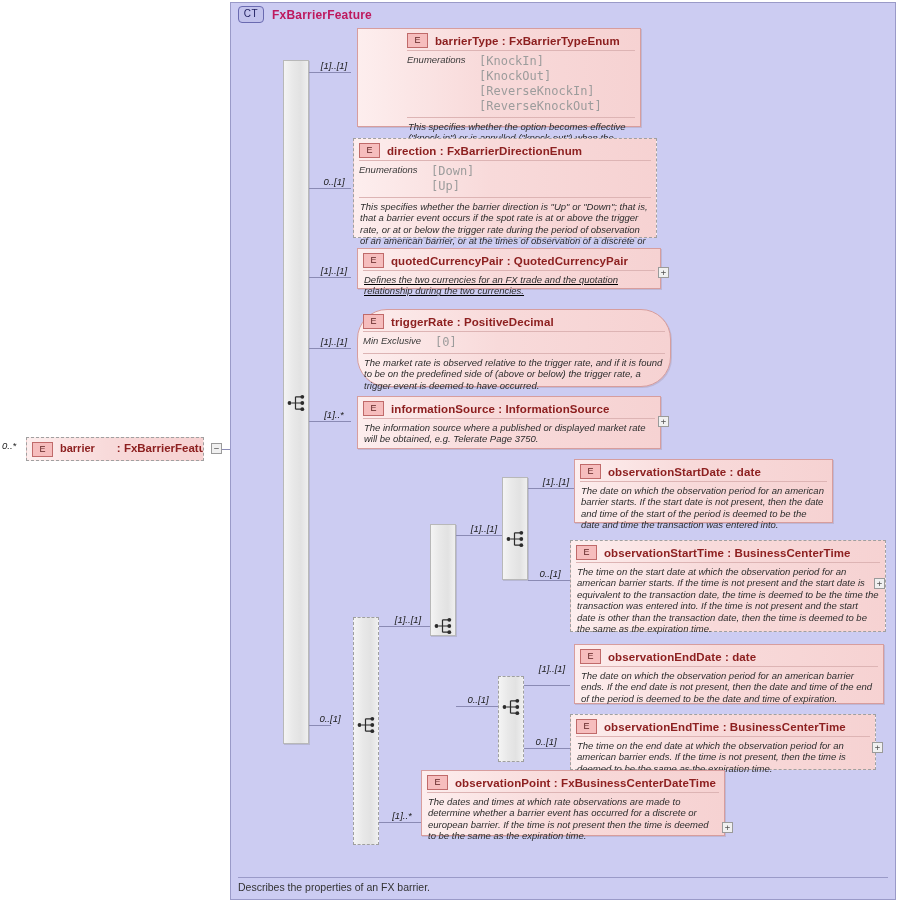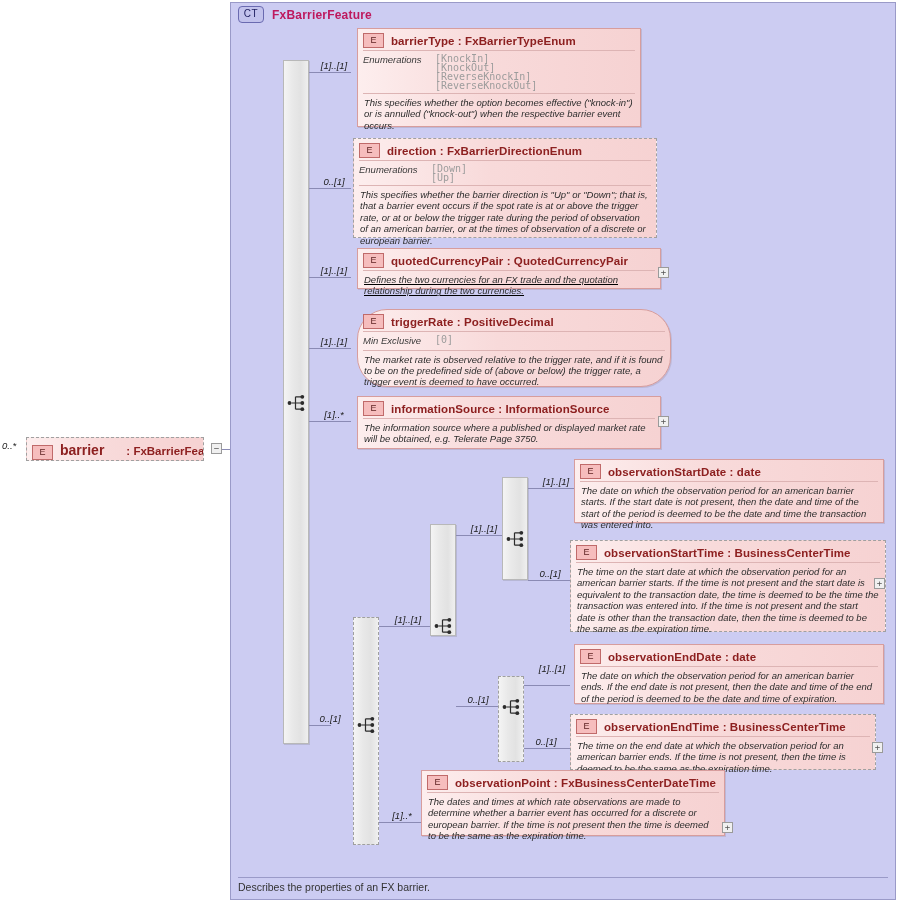--- a/index.html
+++ b/index.html
@@ -51,21 +51,21 @@
   .e-name{
     display:inline-block;font-size:11.5px;font-weight:bold;color:#8d2020;
     vertical-align:middle;letter-spacing:.1px;
   }
   .sep{border-top:1px solid #ddb4b4;margin:0 5px;}
   .facet{
     padding:3px 5px 3px 5px;font-size:9.5px;line-height:11.5px;
     display:flex;
   }
   .facet-label{font-style:italic;color:#3a3a3a;width:72px;flex:0 0 72px;}
-  .facet-vals{color:#9c9c9c;font-family:"DejaVu Sans Mono","Liberation Mono",monospace;font-size:10px;line-height:9px;}
+  .facet-vals{color:#9c9c9c;font-family:"DejaVu Sans Mono","Liberation Mono",monospace;font-size:12px;line-height:15px;}
   .doc{
     padding:3px 6px 4px 6px;font-style:italic;font-size:9.5px;line-height:11.4px;color:#2d2d2d;
   }
   
   .boxbtn{
     width:11px;height:11px;border:1px solid #9a9a9a;background:#f0f0f0;
     font-size:9px;line-height:9px;text-align:center;color:#555;
     font-family:"DejaVu Sans Mono","Liberation Mono",monospace;
   }
 
@@ -81,21 +81,21 @@
   .hline{background:#8a8ab4;height:1px;}
   .card{
     font-style:italic;font-size:9.5px;color:#1a1a1a;white-space:nowrap;
     text-align:center;
   }
 
   
   #root-card{left:2px;top:440px;font-style:italic;font-size:9.5px;}
   #root-box{left:26px;top:437px;width:178px;height:24px;}
   #root-box .hdr{height:22px;padding-top:4px;}
-  #root-name{font-weight:bold;color:#8d2020;font-size:14px;}
+  #root-name{font-weight:bold;color:#8d2020;font-size:11px;}
   #root-type{font-weight:bold;color:#8d2020;font-size:11.5px;margin-left:22px;}
 
   .seq-icon{position:absolute;}
 </style>
 </head>
 <body>
 
 <div class="abs card" id="root-card">0..*</div>
 
 <div class="abs ebox optional" id="root-box">
@@ -134,21 +134,21 @@
 
 <div class="abs hline" style="left:309px;top:348px;width:42px;"></div>
 <div class="abs card" style="left:318px;top:336px;width:32px;">[1]..[1]</div>
 
 <div class="abs hline" style="left:309px;top:421px;width:42px;"></div>
 <div class="abs card" style="left:318px;top:409px;width:32px;">[1]..*</div>
 
 <div class="abs hline" style="left:309px;top:725px;width:22px;"></div>
 <div class="abs card" style="left:314px;top:713px;width:32px;">0..[1]</div>
 
-<div class="abs ebox" style="left:357px;top:28px;width:284px;height:99px;">
+<div class="abs ebox" style="left:357px;top:28px;width:284px;height:99px;padding-left:44px;">
   <div class="hdr">
     <span class="e-badge">E</span><span class="e-name">barrierType : FxBarrierTypeEnum</span>
   </div>
   <div class="sep"></div>
   <div class="facet">
     <span class="facet-label">Enumerations</span>
     <span class="facet-vals">[KnockIn]<br>[KnockOut]<br>[ReverseKnockIn]<br>[ReverseKnockOut]</span>
   </div>
   <div class="sep"></div>
   <div class="doc">This specifies whether the option becomes effective ("knock-in") or is annulled ("knock-out") when the respective barrier event occurs.</div>
@@ -243,21 +243,21 @@
   <path d="M4.4 9 H8.5 M8.5 2.8 V15.2 M8.5 2.8 H14 M8.5 9 H14 M8.5 15.2 H14" stroke="#2b2b2b" stroke-width="1.2" fill="none"></path>
   <circle cx="15.3" cy="2.8" r="1.9" fill="#2b2b2b"></circle>
   <circle cx="15.3" cy="9" r="1.9" fill="#2b2b2b"></circle>
   <circle cx="15.3" cy="15.2" r="1.9" fill="#2b2b2b"></circle>
 </svg>
 <div class="abs hline" style="left:524px;top:685px;width:46px;"></div>
 <div class="abs card" style="left:532px;top:663px;width:40px;">[1]..[1]</div>
 <div class="abs hline" style="left:524px;top:748px;width:46px;"></div>
 <div class="abs card" style="left:530px;top:736px;width:32px;">0..[1]</div>
 
-<div class="abs ebox" style="left:574px;top:459px;width:310px;height:64px;">
+<div class="abs ebox" style="left:574px;top:459px;width:259px;height:64px;">
   <div class="hdr">
     <span class="e-badge">E</span><span class="e-name">observationStartDate : date</span>
   </div>
   <div class="sep"></div>
   <div class="doc">The date on which the observation period for an american barrier starts. If the start date is not present, then the date and time of the start of the period is deemed to be the date and time the transaction was entered into.</div>
 </div>
 
 <div class="abs ebox optional" style="left:570px;top:540px;width:316px;height:92px;">
   <div class="hdr">
     <span class="e-badge">E</span><span class="e-name">observationStartTime : BusinessCenterTime</span>

